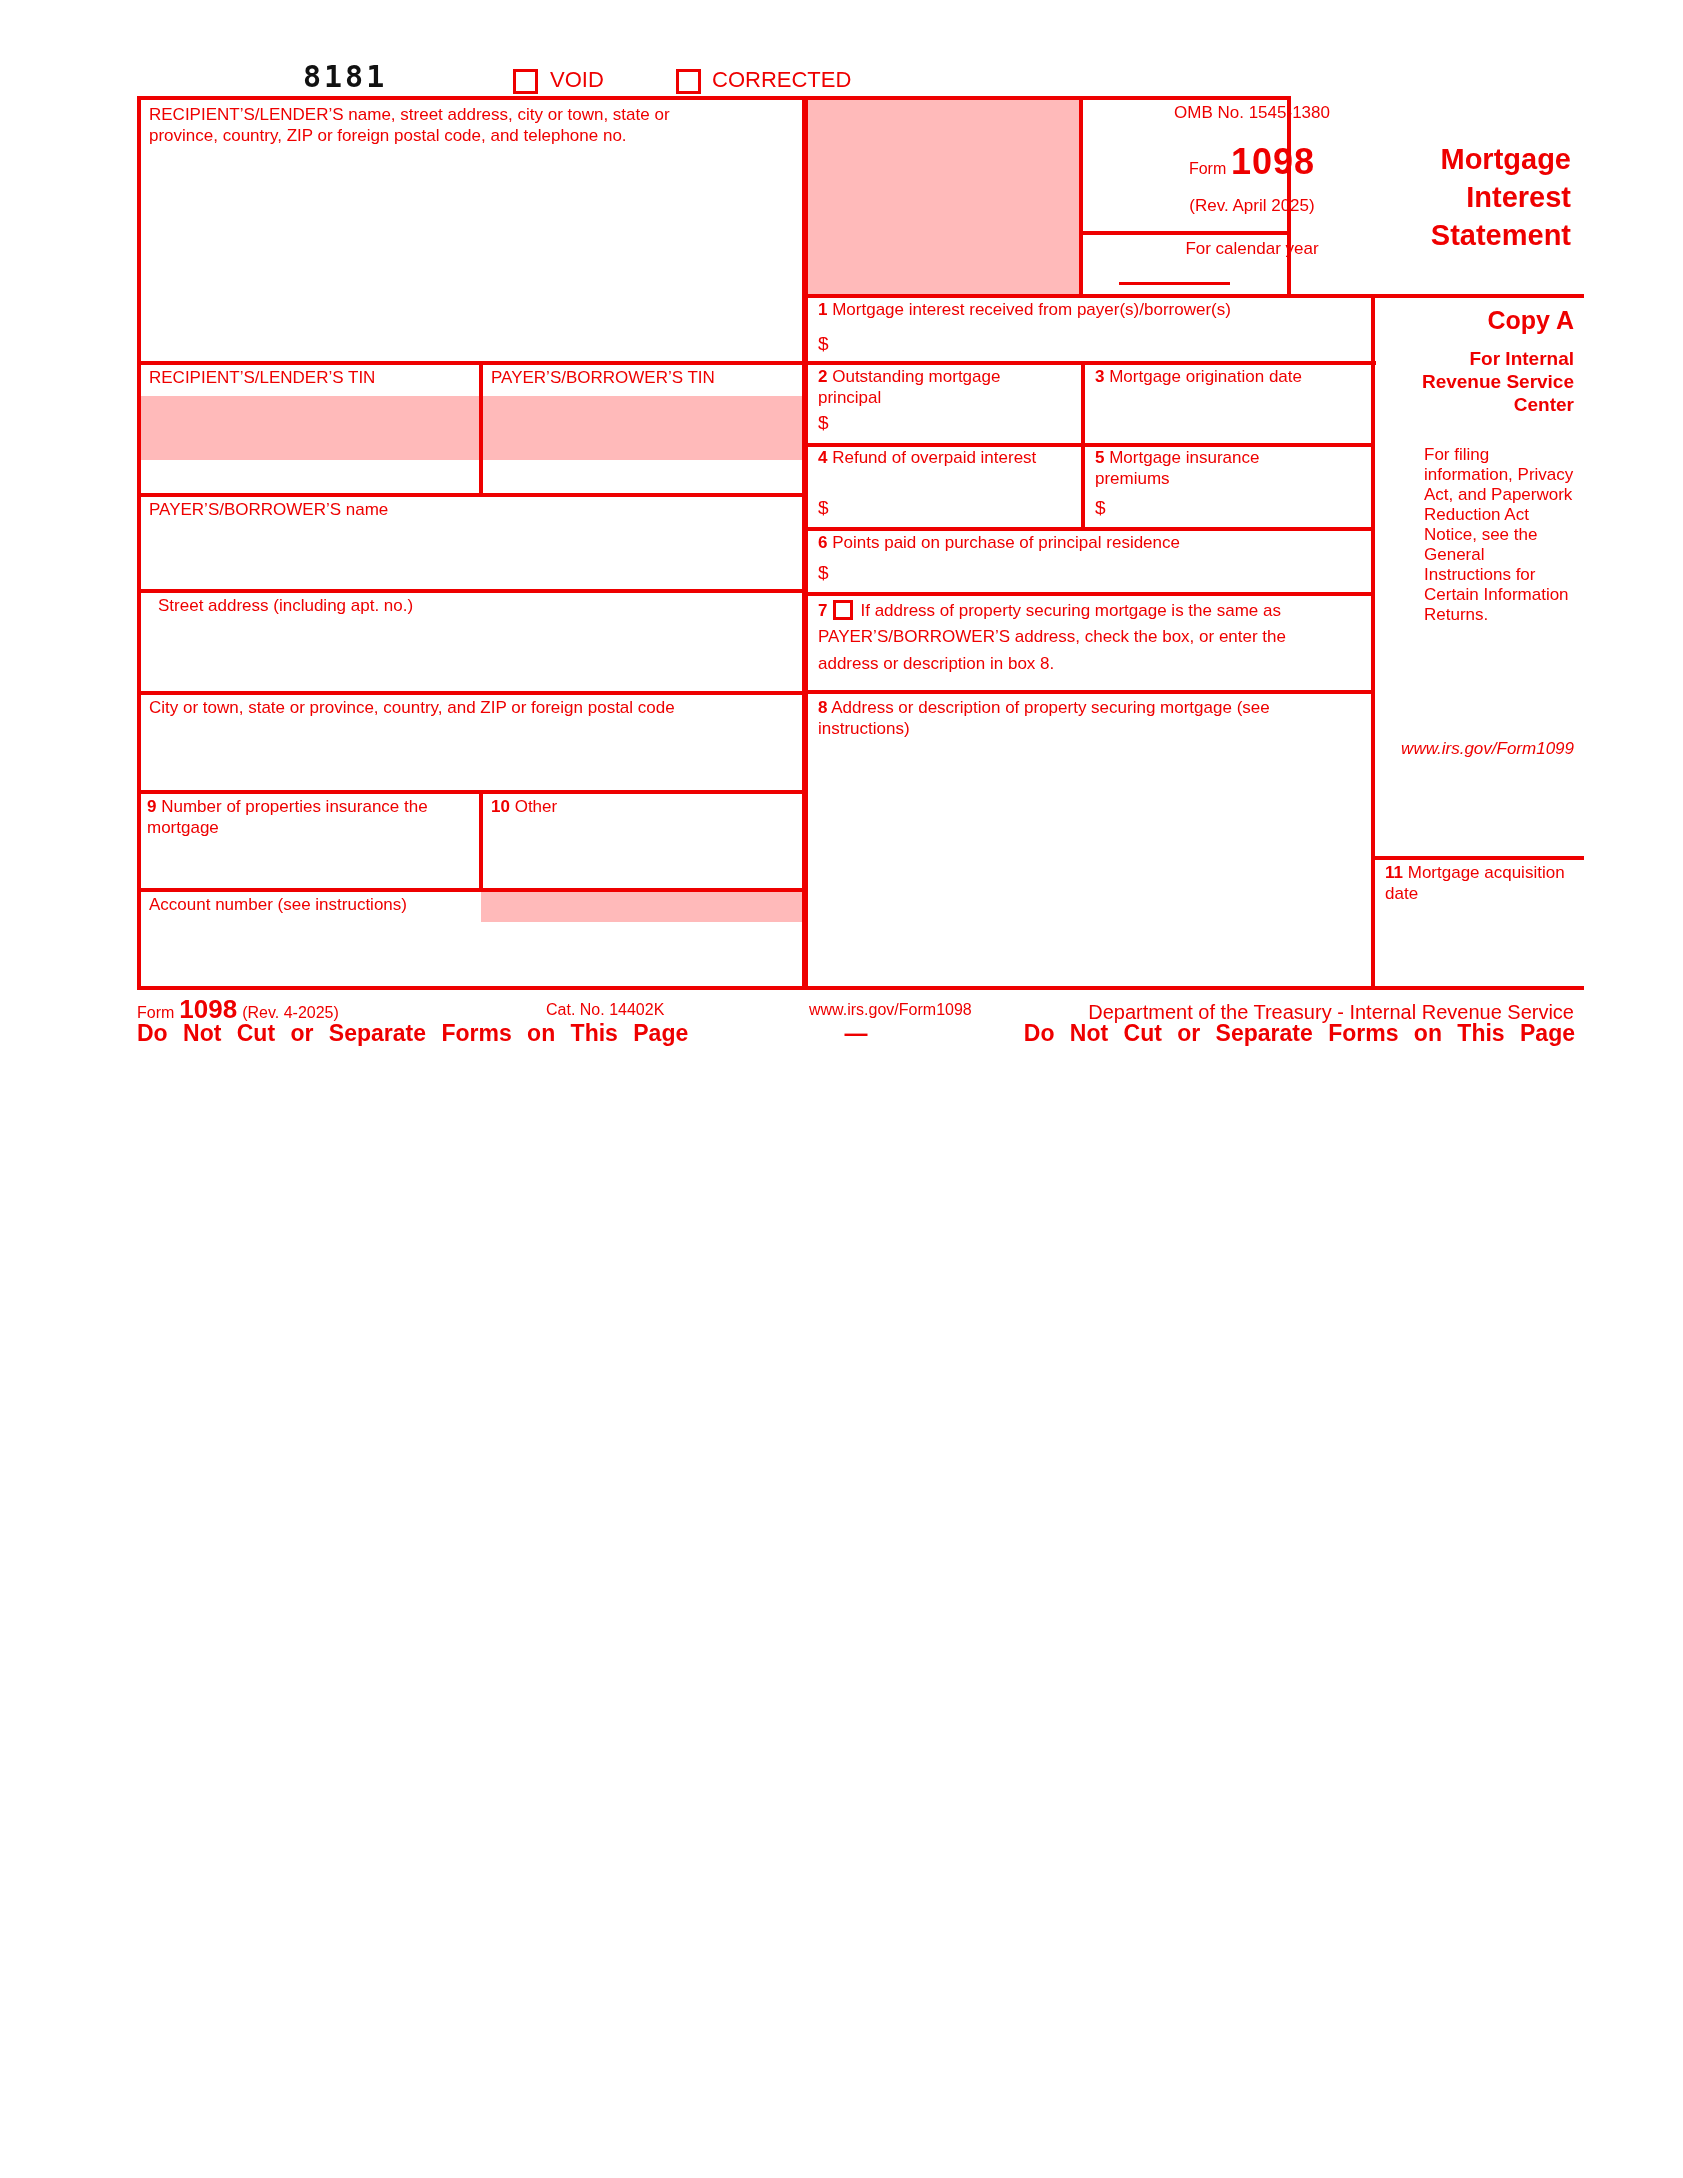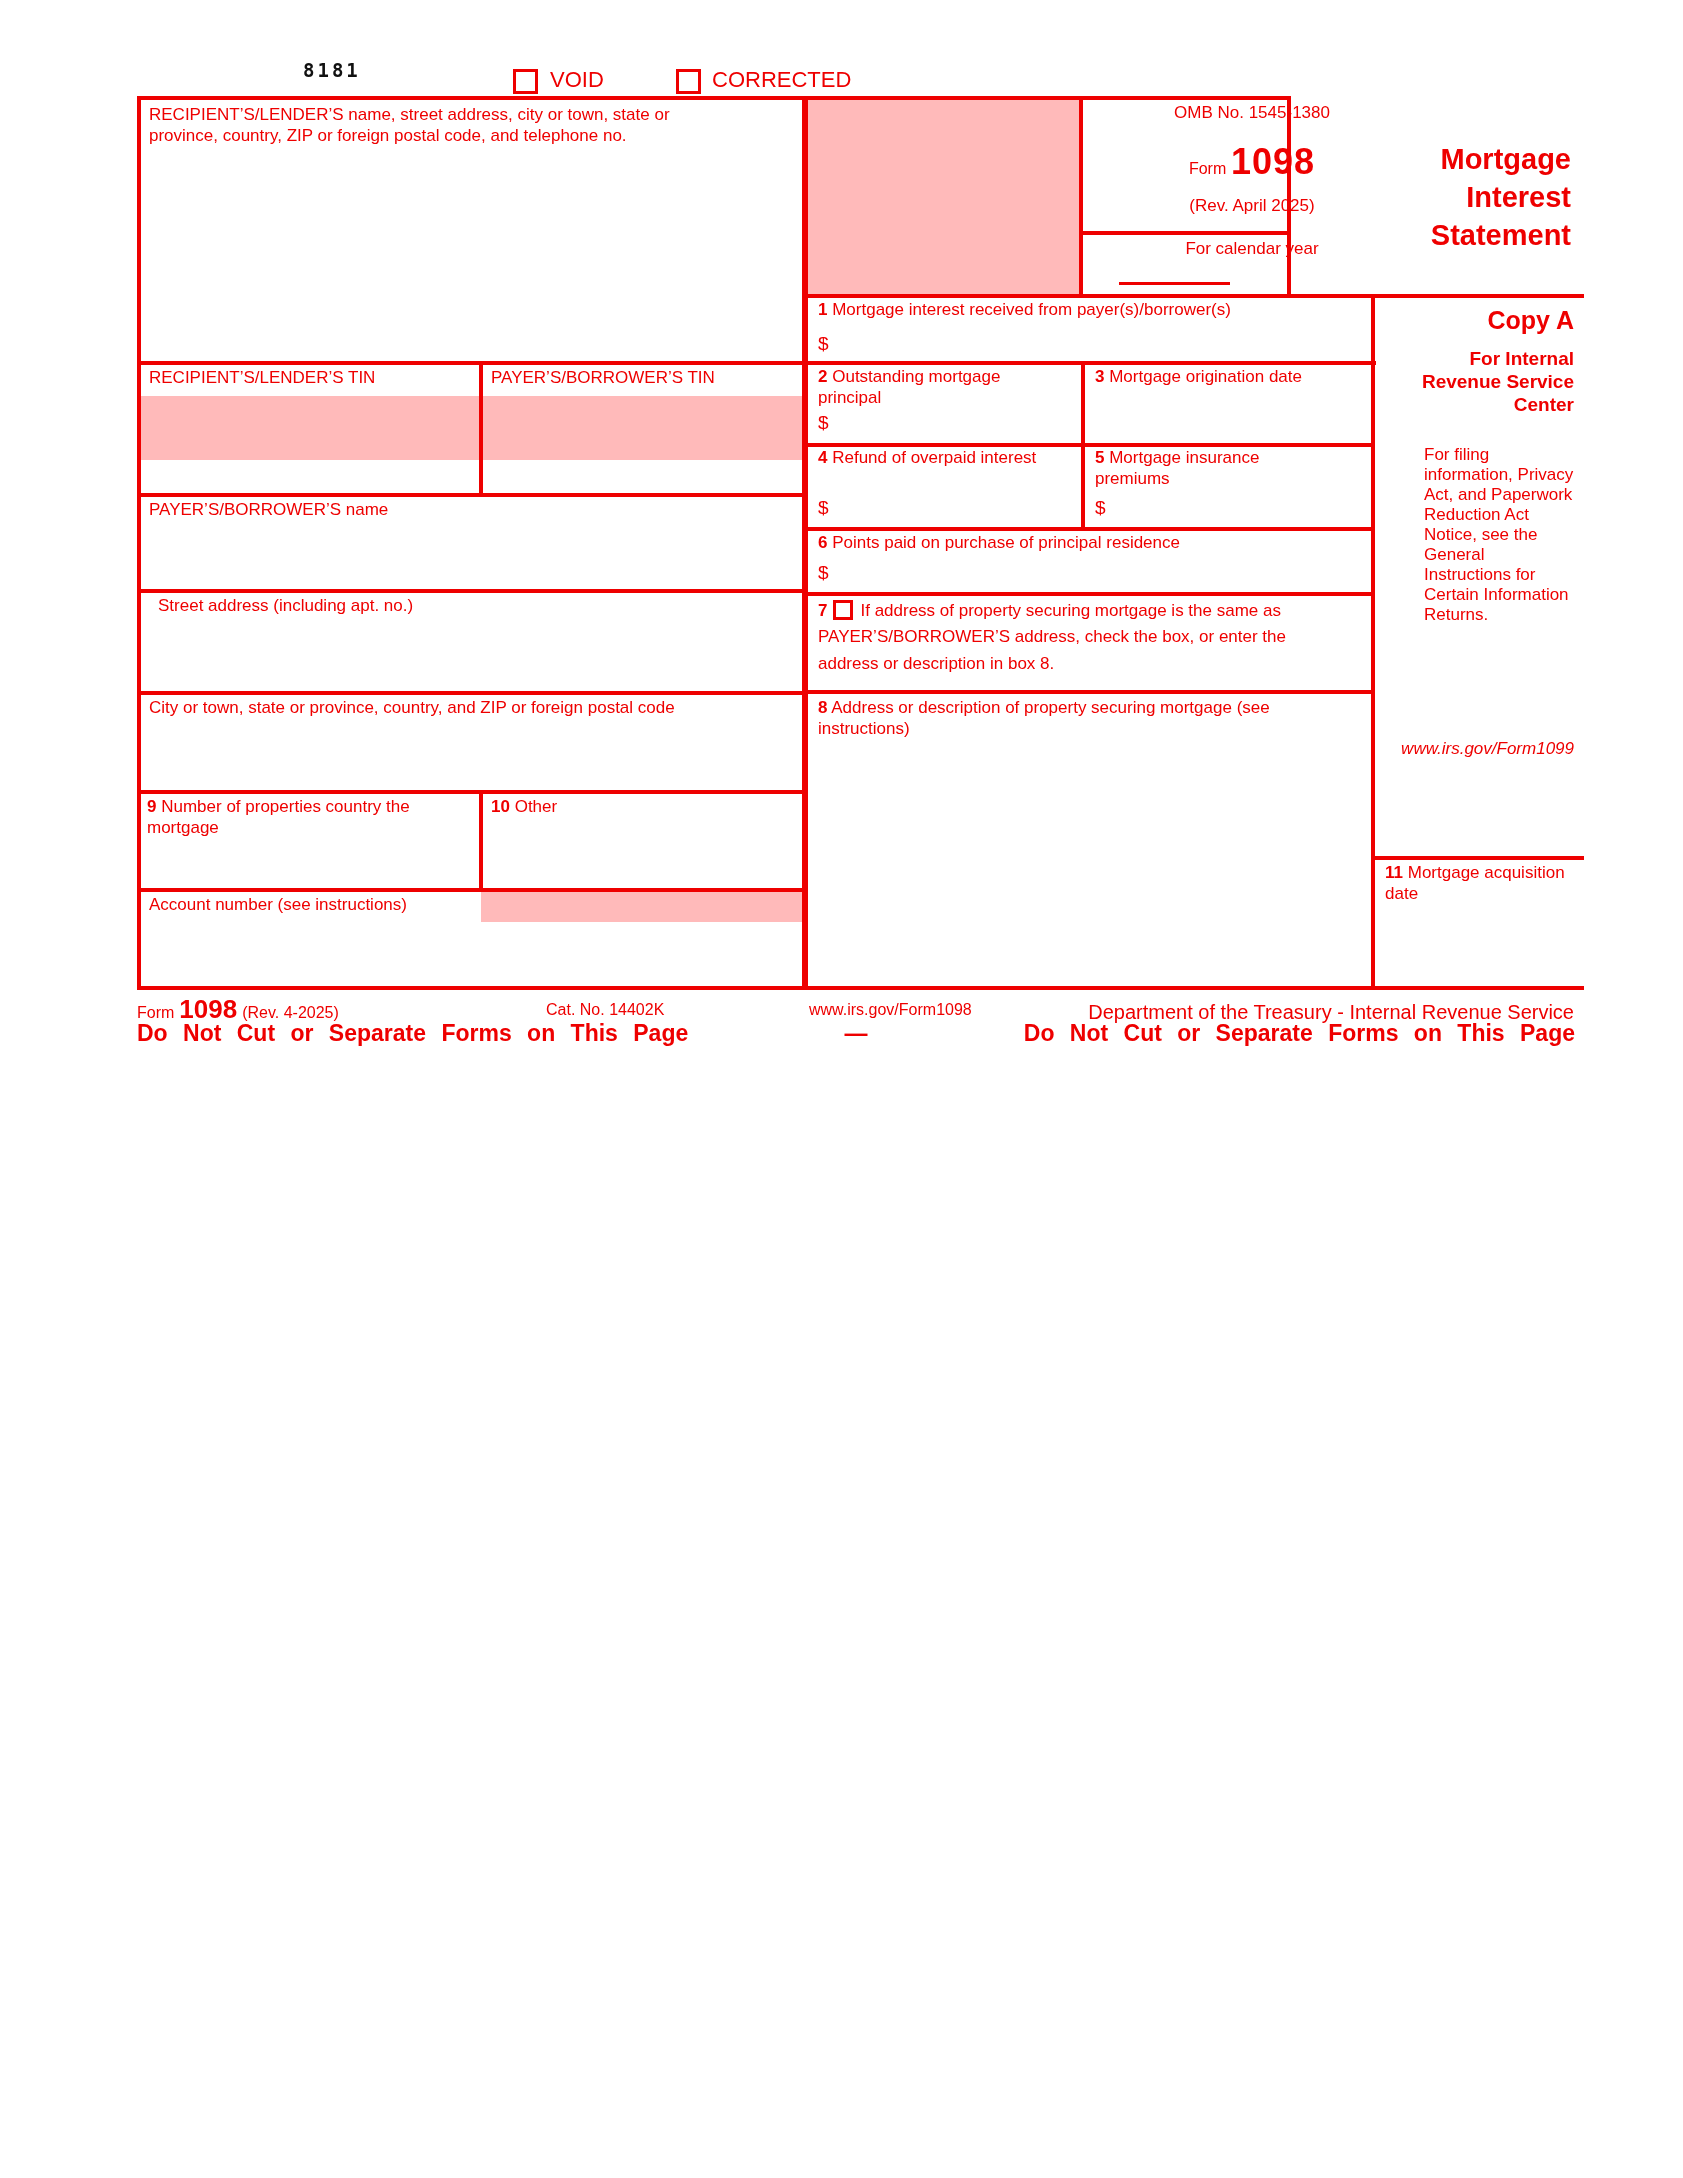--- a/index.html
+++ b/index.html
@@ -19,21 +19,21 @@
   .pink{position:absolute;background:var(--pink);}
   .lbl{position:absolute;font-size:17px;line-height:1.22;color:var(--red);}
   .lbl b{font-weight:bold;}
   .num{font-weight:bold;}
   .dollar{position:absolute;font-size:19px;color:var(--red);}
   .checkbox{position:absolute;width:25px;height:25px;border:3px solid var(--red);background:#fff;box-sizing:border-box;}
   .cb-label{position:absolute;font-size:22px;color:var(--red);}
   .print-code{
     position:absolute;left:303px;top:59px;
     font-family:"DejaVu Sans Mono", monospace;
-    font-weight:bold;font-size:19px;letter-spacing:3px;color:var(--code-black);
+    font-weight:bold;font-size:30px;letter-spacing:3px;color:var(--code-black);
   }
   .omb-center{position:absolute;left:1136px;width:178px;text-align:center;font-size:17px;color:var(--red);padding-left:27px;}
   .form-big{font-size:36px;font-weight:bold;letter-spacing:1px;}
   .form-small{font-size:16px;}
   .cal-underline{position:absolute;left:1119px;top:282px;width:111px;height:3px;background:var(--red);}
   .main-title{
     position:absolute;left:1401px;top:140px;width:170px;
     text-align:right;font-size:29px;font-weight:bold;line-height:38px;color:var(--red);
   }
   .copy-a{position:absolute;left:1375px;top:306px;width:199px;text-align:right;font-size:25px;font-weight:bold;}
@@ -102,21 +102,21 @@
   <div class="cal-underline"></div>
 
   <div class="main-title">Mortgage Interest Statement</div>
 
   <div class="lbl" style="left:149px;top:105px;width:569px;">RECIPIENT’S/LENDER’S name, street address, city or town, state or province, country, ZIP or foreign postal code, and telephone no.</div>
   <div class="lbl" style="left:149px;top:368px;">RECIPIENT’S/LENDER’S TIN</div>
   <div class="lbl" style="left:491px;top:368px;">PAYER’S/BORROWER’S TIN</div>
   <div class="lbl" style="left:149px;top:500px;">PAYER’S/BORROWER’S name</div>
   <div class="lbl" style="left:158px;top:596px;">Street address (including apt. no.)</div>
   <div class="lbl" style="left:149px;top:698px;width:634px;">City or town, state or province, country, and ZIP or foreign postal code</div>
-  <div class="lbl" style="left:147px;top:797px;width:312px;"><b class="num">9</b> <span>Number of properties country the mortgage</span></div>
+  <div class="lbl" style="left:147px;top:797px;width:312px;"><b class="num">9</b> <span>Number of properties insurance the mortgage</span></div>
   <div class="lbl" style="left:491px;top:797px;"><b class="num">10</b> <span>Other</span></div>
   <div class="lbl" style="left:149px;top:895px;">Account number (see instructions)</div>
 
   <div class="lbl" style="left:818px;top:300px;width:540px;"><b class="num">1</b> <span>Mortgage interest received from payer(s)/borrower(s)</span></div>
   <div class="dollar" style="left:818px;top:333px;">$</div>
 
   <div class="lbl" style="left:818px;top:367px;width:238px;"><b class="num">2</b> <span>Outstanding mortgage principal</span></div>
   <div class="dollar" style="left:818px;top:412px;">$</div>
 
   <div class="lbl" style="left:1095px;top:367px;width:269px;"><b class="num">3</b> <span>Mortgage origination date</span></div>

